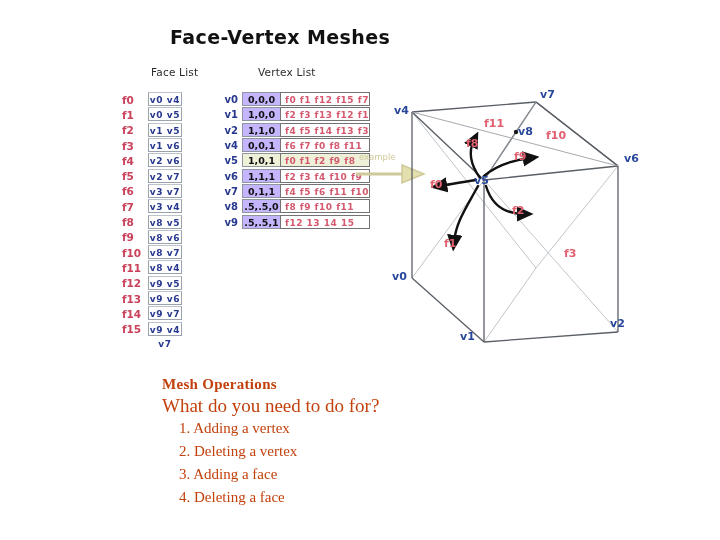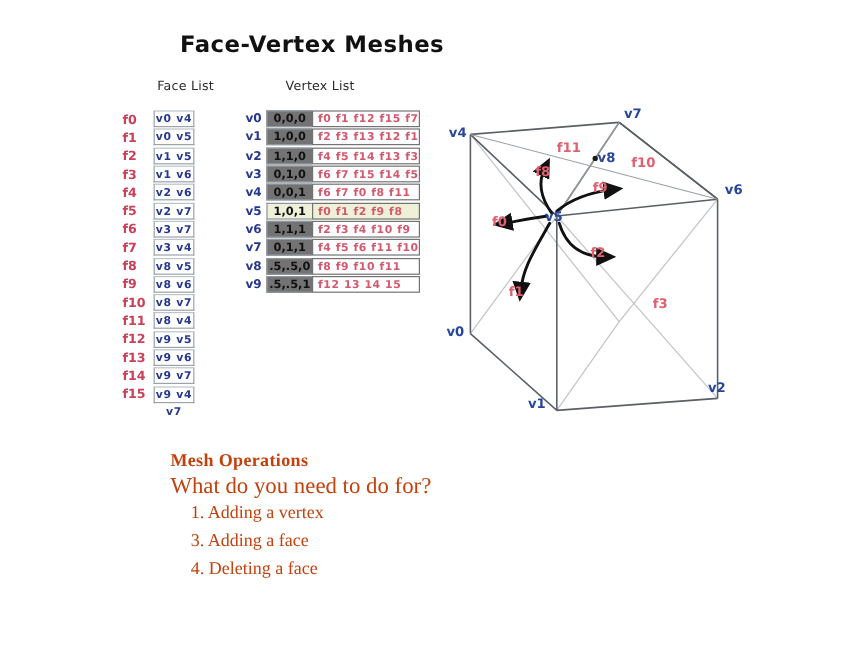--- a/index.html
+++ b/index.html
@@ -1,21 +1,21 @@
 <!DOCTYPE html>
 <html><head>
 <meta charset="utf-8">
 <style>
   html,body{margin:0;padding:0;}
   body{
     width:720px;height:540px;background:#ffffff;
     font-family:"Liberation Sans",sans-serif;
     position:relative;overflow:hidden;
   }
-  .slide{position:absolute;inset:0;}
+  .slide{position:absolute;inset:0;margin-left:20px;}
 
   
   #title{
     position:absolute;left:150px;top:26px;
     font-family:"DejaVu Sans",sans-serif;
     font-size:19px;font-weight:bold;color:#111111;
     letter-spacing:0.4px;
   }
 
   
@@ -52,21 +52,21 @@
   #vertex-list{position:absolute;left:196px;top:92px;}
   .vx-row{display:flex;align-items:center;height:15.3px;}
   .vx-id{
     width:22px;text-align:right;padding-right:4px;
     font-family:"DejaVu Sans",sans-serif;
     font-size:10px;font-weight:bold;color:#27388f;
   }
   .vx-coord{
     width:38px;height:14px;line-height:14px;
     border:1px solid #8e969f;border-right:none;
-    background:#737373;
+    background:#c4b5fd;
     font-family:"DejaVu Sans",sans-serif;
     font-size:9.5px;font-weight:bold;color:#111111;
     text-align:center;box-sizing:border-box;margin-top:-1px;
   }
   .vx-faces{
     width:90px;height:14px;line-height:14px;
     border:1px solid #737373;
     background:#ffffff;
     font-family:"DejaVu Sans",sans-serif;
     font-size:9px;font-weight:bold;color:#d4596f;
@@ -194,25 +194,20 @@
         <div class="vx-id">v1</div>
         <div class="vx-coord">1,0,0</div>
         <div class="vx-faces">f2 f3 f13 f12 f1</div>
       </div>
       <div class="vx-row">
         <div class="vx-id">v2</div>
         <div class="vx-coord">1,1,0</div>
         <div class="vx-faces">f4 f5 f14 f13 f3</div>
       </div>
       <div class="vx-row">
-        <div class="vx-id">v3</div>
-        <div class="vx-coord">0,1,0</div>
-        <div class="vx-faces">f6 f7 f15 f14 f5</div>
-      </div>
-      <div class="vx-row">
         <div class="vx-id">v4</div>
         <div class="vx-coord">0,0,1</div>
         <div class="vx-faces">f6 f7 f0  f8  f11</div>
       </div>
       <div class="vx-row highlight">
         <div class="vx-id">v5</div>
         <div class="vx-coord">1,0,1</div>
         <div class="vx-faces">f0 f1 f2  f9  f8</div>
       </div>
       <div class="vx-row">
@@ -230,20 +225,27 @@
         <div class="vx-coord">.5,.5,0</div>
         <div class="vx-faces">f8 f9 f10 f11</div>
       </div>
       <div class="vx-row">
         <div class="vx-id">v9</div>
         <div class="vx-coord">.5,.5,1</div>
         <div class="vx-faces">f12 13 14 15</div>
       </div>
     </div>
 
+  <div id="example-arrow">
+    <div id="example-label">example</div>
+    <svg width="70" height="34" viewBox="0 0 70 34">
+      <line x1="0" y1="22" x2="50" y2="22" stroke="#cfc99a" stroke-width="3"></line>
+      <polygon points="46,13 68,22 46,31" fill="#e3dfae" stroke="#cfc99a" stroke-width="1.5"></polygon>
+    </svg>
+  </div>
 
   <div id="cube">
     <svg width="268" height="272" viewBox="0 0 268 272">
 
       <g stroke="#c0c4c9" stroke-width="1" fill="none">
         <line x1="24" y1="30" x2="148" y2="186"></line>
         <line x1="148" y1="186" x2="230" y2="84"></line>
         <line x1="148" y1="186" x2="96" y2="260"></line>
         <line x1="24" y1="196" x2="96" y2="98"></line>
         <line x1="96" y1="98" x2="230" y2="250"></line>
@@ -284,18 +286,19 @@
         </marker>
       </defs>
     </svg>
   <div class="v-label" style="left: 6px; top: 22px;">v4</div><div class="v-label" style="left: 152px; top: 6px;">v7</div><div class="v-label" style="left: 236px; top: 70px;">v6</div><div class="v-label" style="left: 130px; top: 43px;">v8</div><div class="v-label" style="left: 86px; top: 92px;">v5</div><div class="v-label" style="left: 4px; top: 188px;">v0</div><div class="v-label" style="left: 72px; top: 248px;">v1</div><div class="v-label" style="left: 222px; top: 235px;">v2</div><div class="f-label" style="left: 96px; top: 35px;">f11</div><div class="f-label" style="left: 158px; top: 47px;">f10</div><div class="f-label" style="left: 78px; top: 55px;">f8</div><div class="f-label" style="left: 126px; top: 68px;">f9</div><div class="f-label" style="left: 42px; top: 96px;">f0</div><div class="f-label" style="left: 56px; top: 155px;">f1</div><div class="f-label" style="left: 124px; top: 122px;">f2</div><div class="f-label" style="left: 176px; top: 165px;">f3</div></div>
 
   <div id="mesh-ops">
     <div id="mesh-ops-title">Mesh Operations</div>
     <div id="mesh-ops-question">What do you need to do for?</div>
     <div id="mesh-ops-items">
         <div class="mesh-op-item">1. Adding a vertex</div>
+        <div class="mesh-op-item">2. Deleting a vertex</div>
         <div class="mesh-op-item">3. Adding a face</div>
         <div class="mesh-op-item">4. Deleting a face</div>
       </div>
   </div>
 
 </div>
 
 </body></html>

